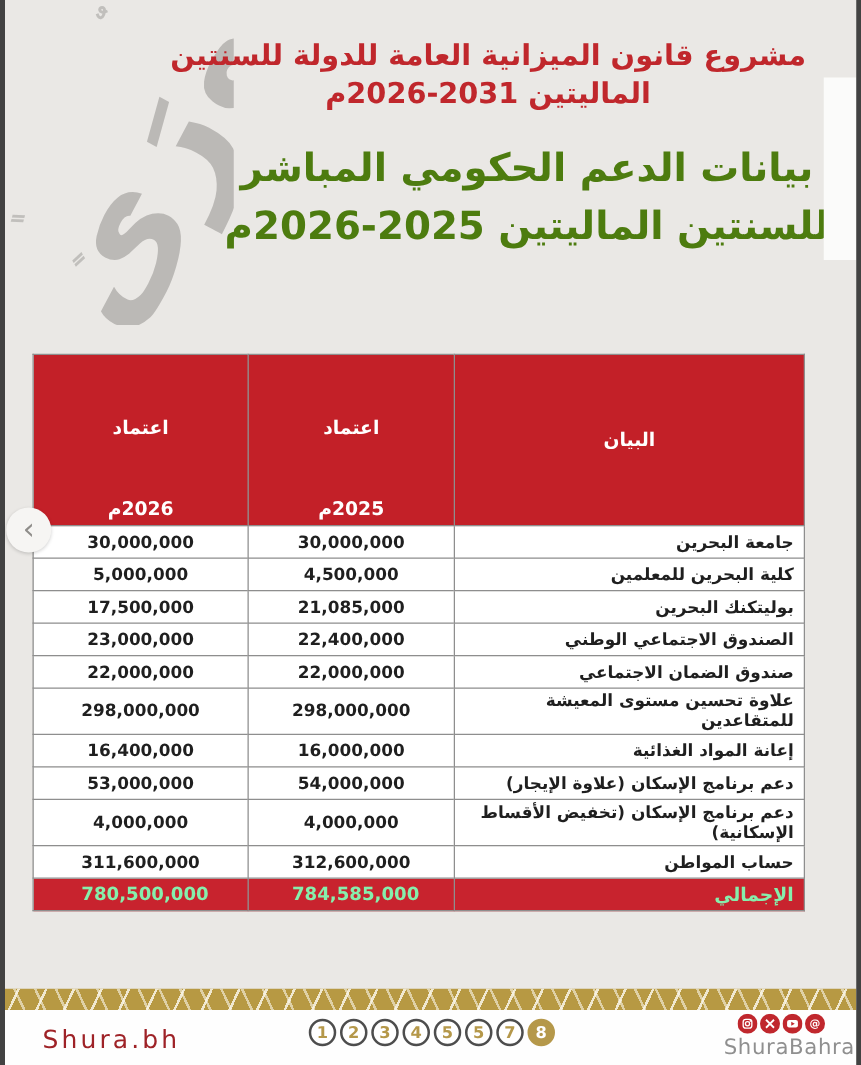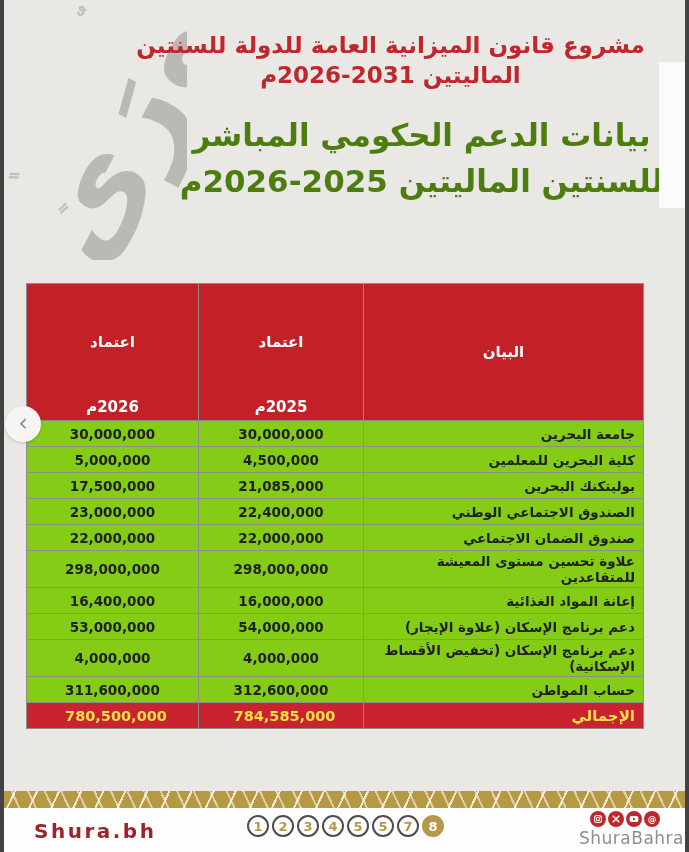--- a/index.html
+++ b/index.html
@@ -26,33 +26,33 @@
             background:#f6f5f3;box-shadow:0 1px 3px rgba(0,0,0,.18);z-index:65;
             display:flex;align-items:center;justify-content:center;cursor:pointer;}
   .prev-btn span{color:#8f8d8a;font-size:24px;line-height:24px;margin-top:-3px;}
 
   
   .tbl-wrap{position:absolute;left:26px;top:283px;width:620px;z-index:5;}
   table{border-collapse:collapse;width:617px;direction:rtl;table-layout:fixed;}
   td,th{border:1px solid #8e8e8e;font-family:"DejaVu Sans",sans-serif;}
   thead th{background:#c32028;color:#ffffff;font-size:15px;font-weight:bold;padding:3px 6px;height:40px;}
   thead .two-line div{line-height:20px;margin-top:45px;}
-  tbody td{background:#84cc16;color:#1f1f1f;font-size:13.5px;font-weight:bold;height:21px;padding:2px 8px;}
+  tbody td{background:#ffffff;color:#1f1f1f;font-size:13.5px;font-weight:bold;height:21px;padding:2px 8px;}
   td.num{text-align:center;}
   td.bayan{text-align:right;font-size:13.5px;line-height:16px;}
-  tr.total td{background:#c8232e;color:#fde047;font-size:14.5px;padding-left:15px;}
+  tr.total td{background:#c8232e;color:#86efac;font-size:14.5px;padding-left:15px;}
   tr.total td.bayan{font-size:15px;}
 
   
   .gold-band{position:absolute;left:4px;right:4px;top:791px;height:17px;z-index:20;background-color:#b79943;
     background-image:
       repeating-linear-gradient(115deg, rgba(255,255,255,0) 0 9px, rgba(250,246,233,.85) 9px 11px, rgba(255,255,255,0) 11px 20px),
       repeating-linear-gradient(65deg, rgba(255,255,255,0) 0 13px, rgba(250,246,233,.6) 13px 15px);}
   .footer-bar{position:absolute;left:4px;right:4px;top:808px;height:44px;background:#fefefe;z-index:20;}
-  .site-link{position:absolute;left:30px;top:11px;color:#9e2227;font-size:20px;font-weight:bold;letter-spacing:2.5px;}
+  .site-link{position:absolute;left:30px;top:11px;color:#9e2227;font-size:20px;font-weight:normal;letter-spacing:2.5px;}
   .pager{position:absolute;left:243px;top:7px;display:flex;gap:3px;}
   .page-dot{width:22px;height:22px;border-radius:50%;border:2px solid #4d4d4d;box-sizing:border-box;
             display:flex;align-items:center;justify-content:center;color:#b5984a;font-size:13px;font-weight:bold;background:#fff;}
   .page-dot.active{background:#b5984a;border-color:#b5984a;color:#ffffff;}
   .social{position:absolute;right:14px;top:3px;width:92px;text-align:center;}
   .social-row{display:flex;gap:2px;justify-content:center;}
   .social-row svg{display:block;}
   .social-handle{color:#8f8f8f;font-size:17px;margin-top:1px;letter-spacing:.5px;}
 </style>
 </head>

